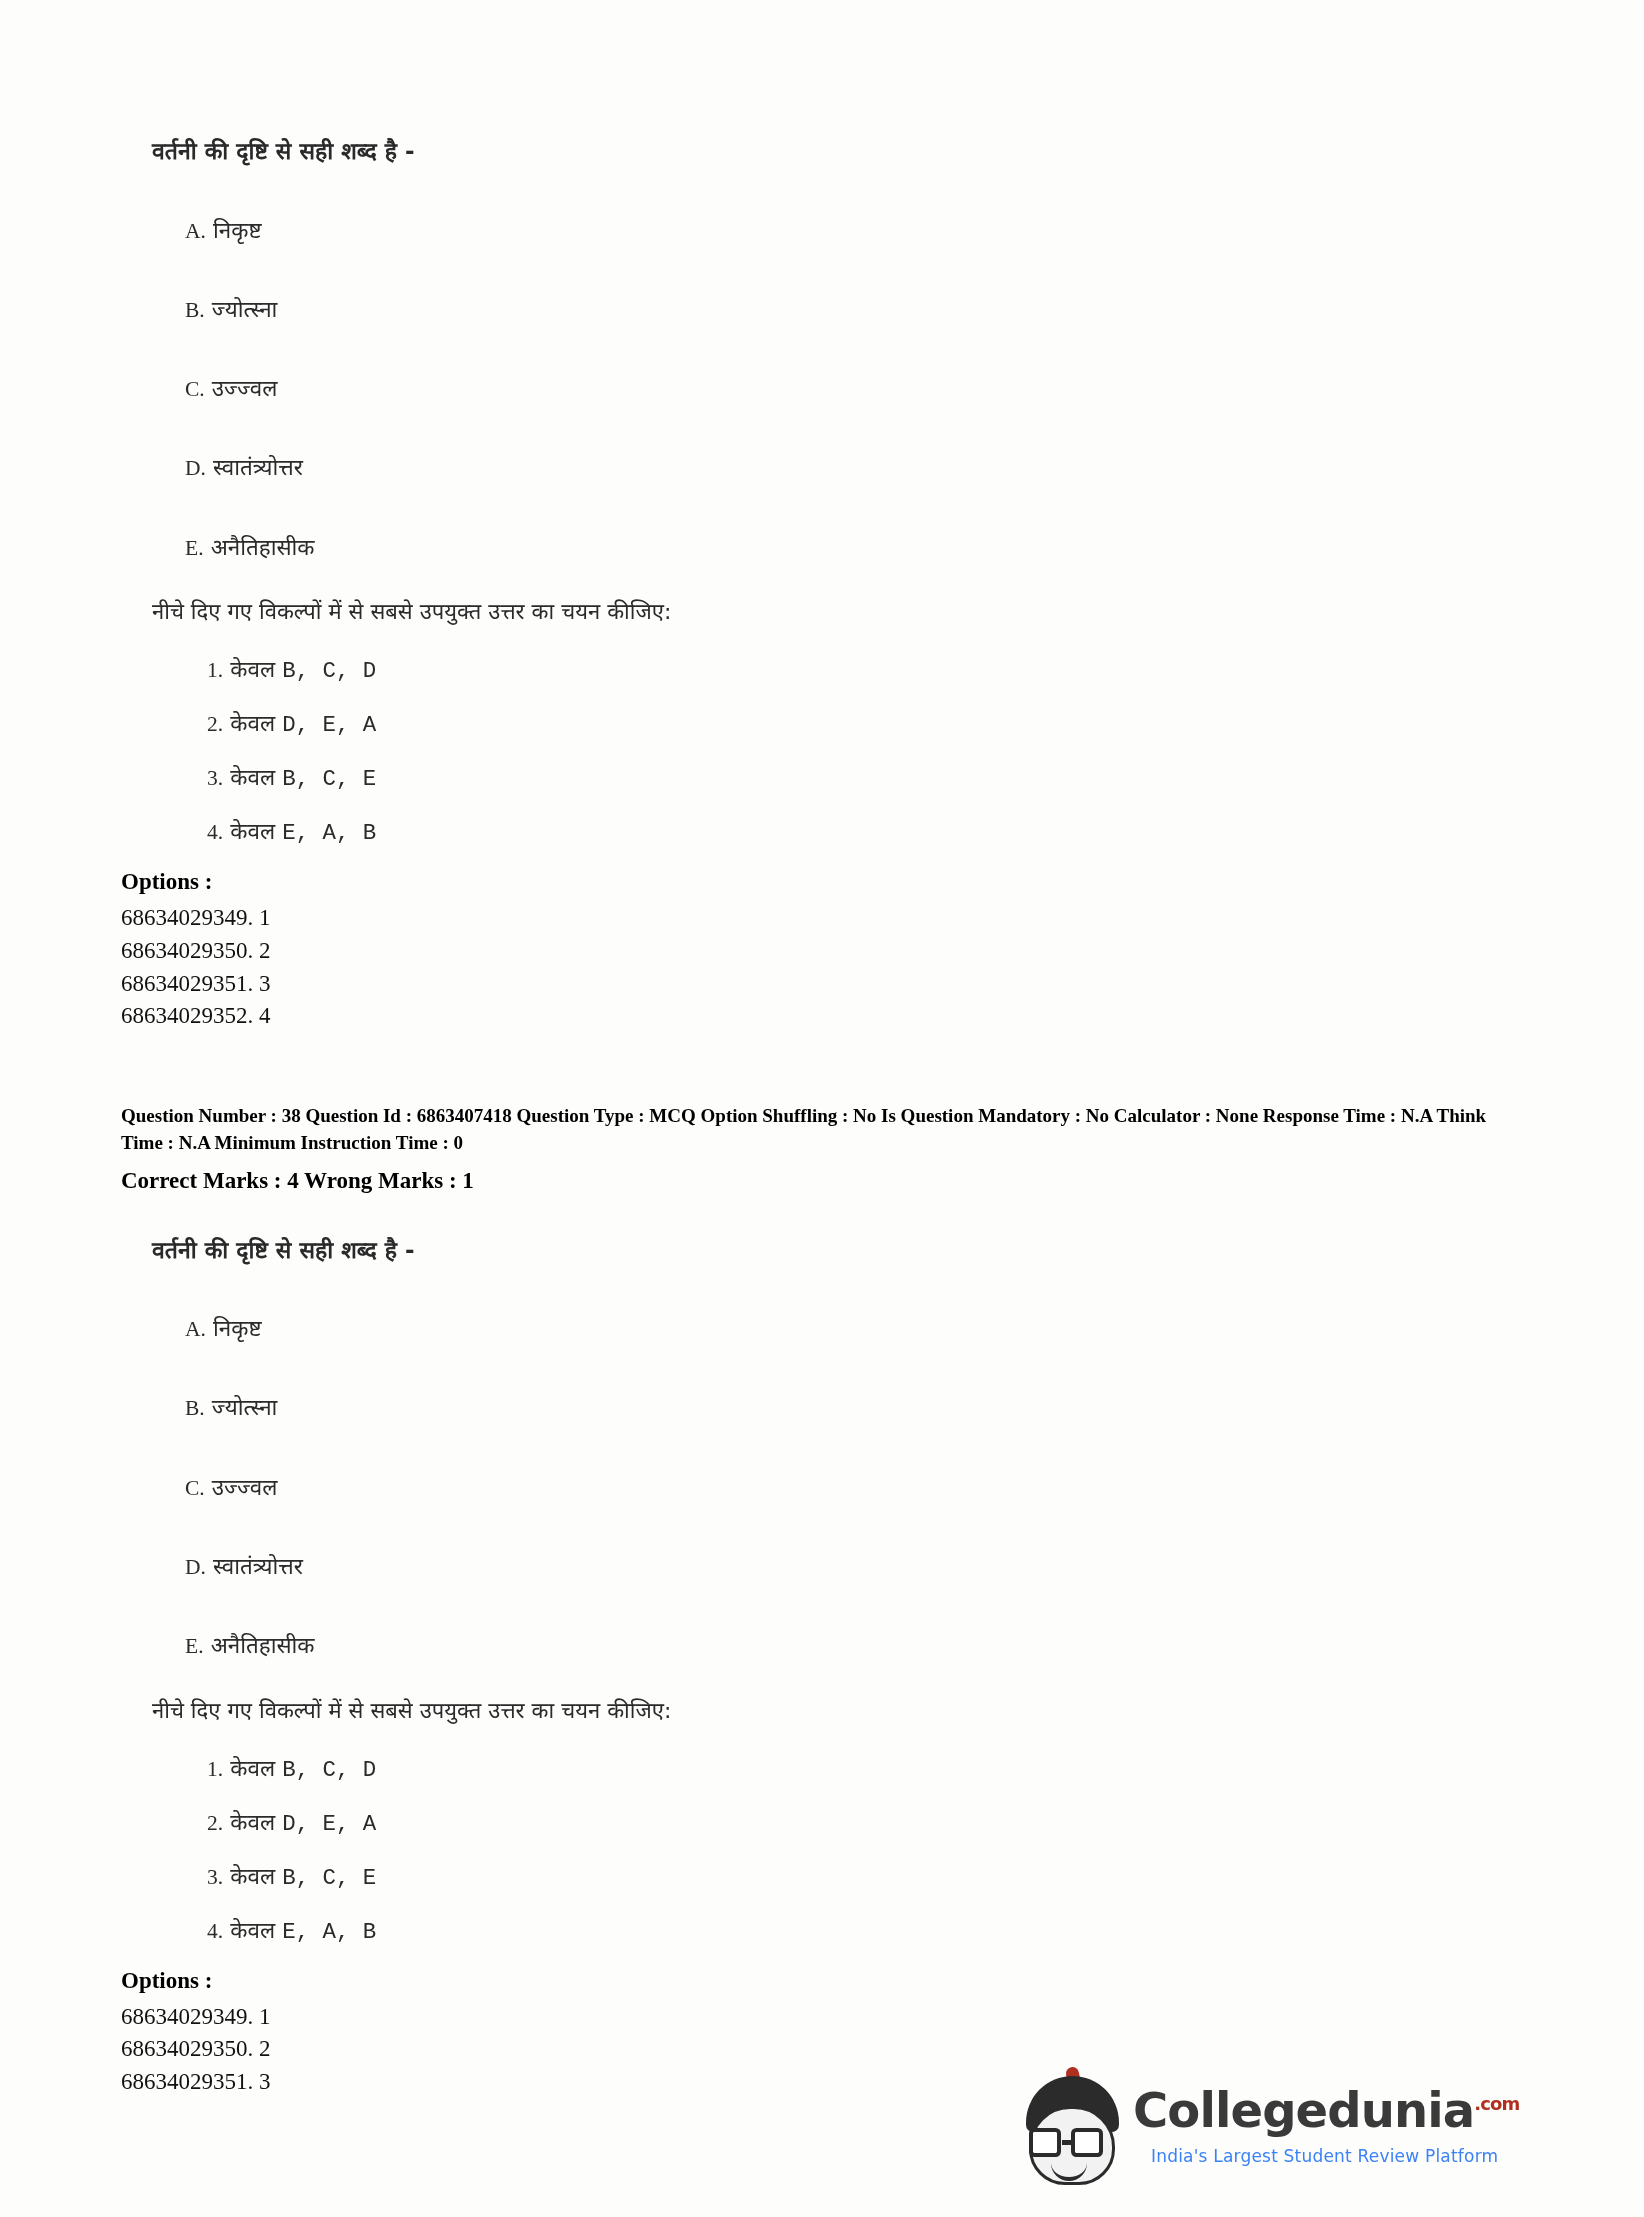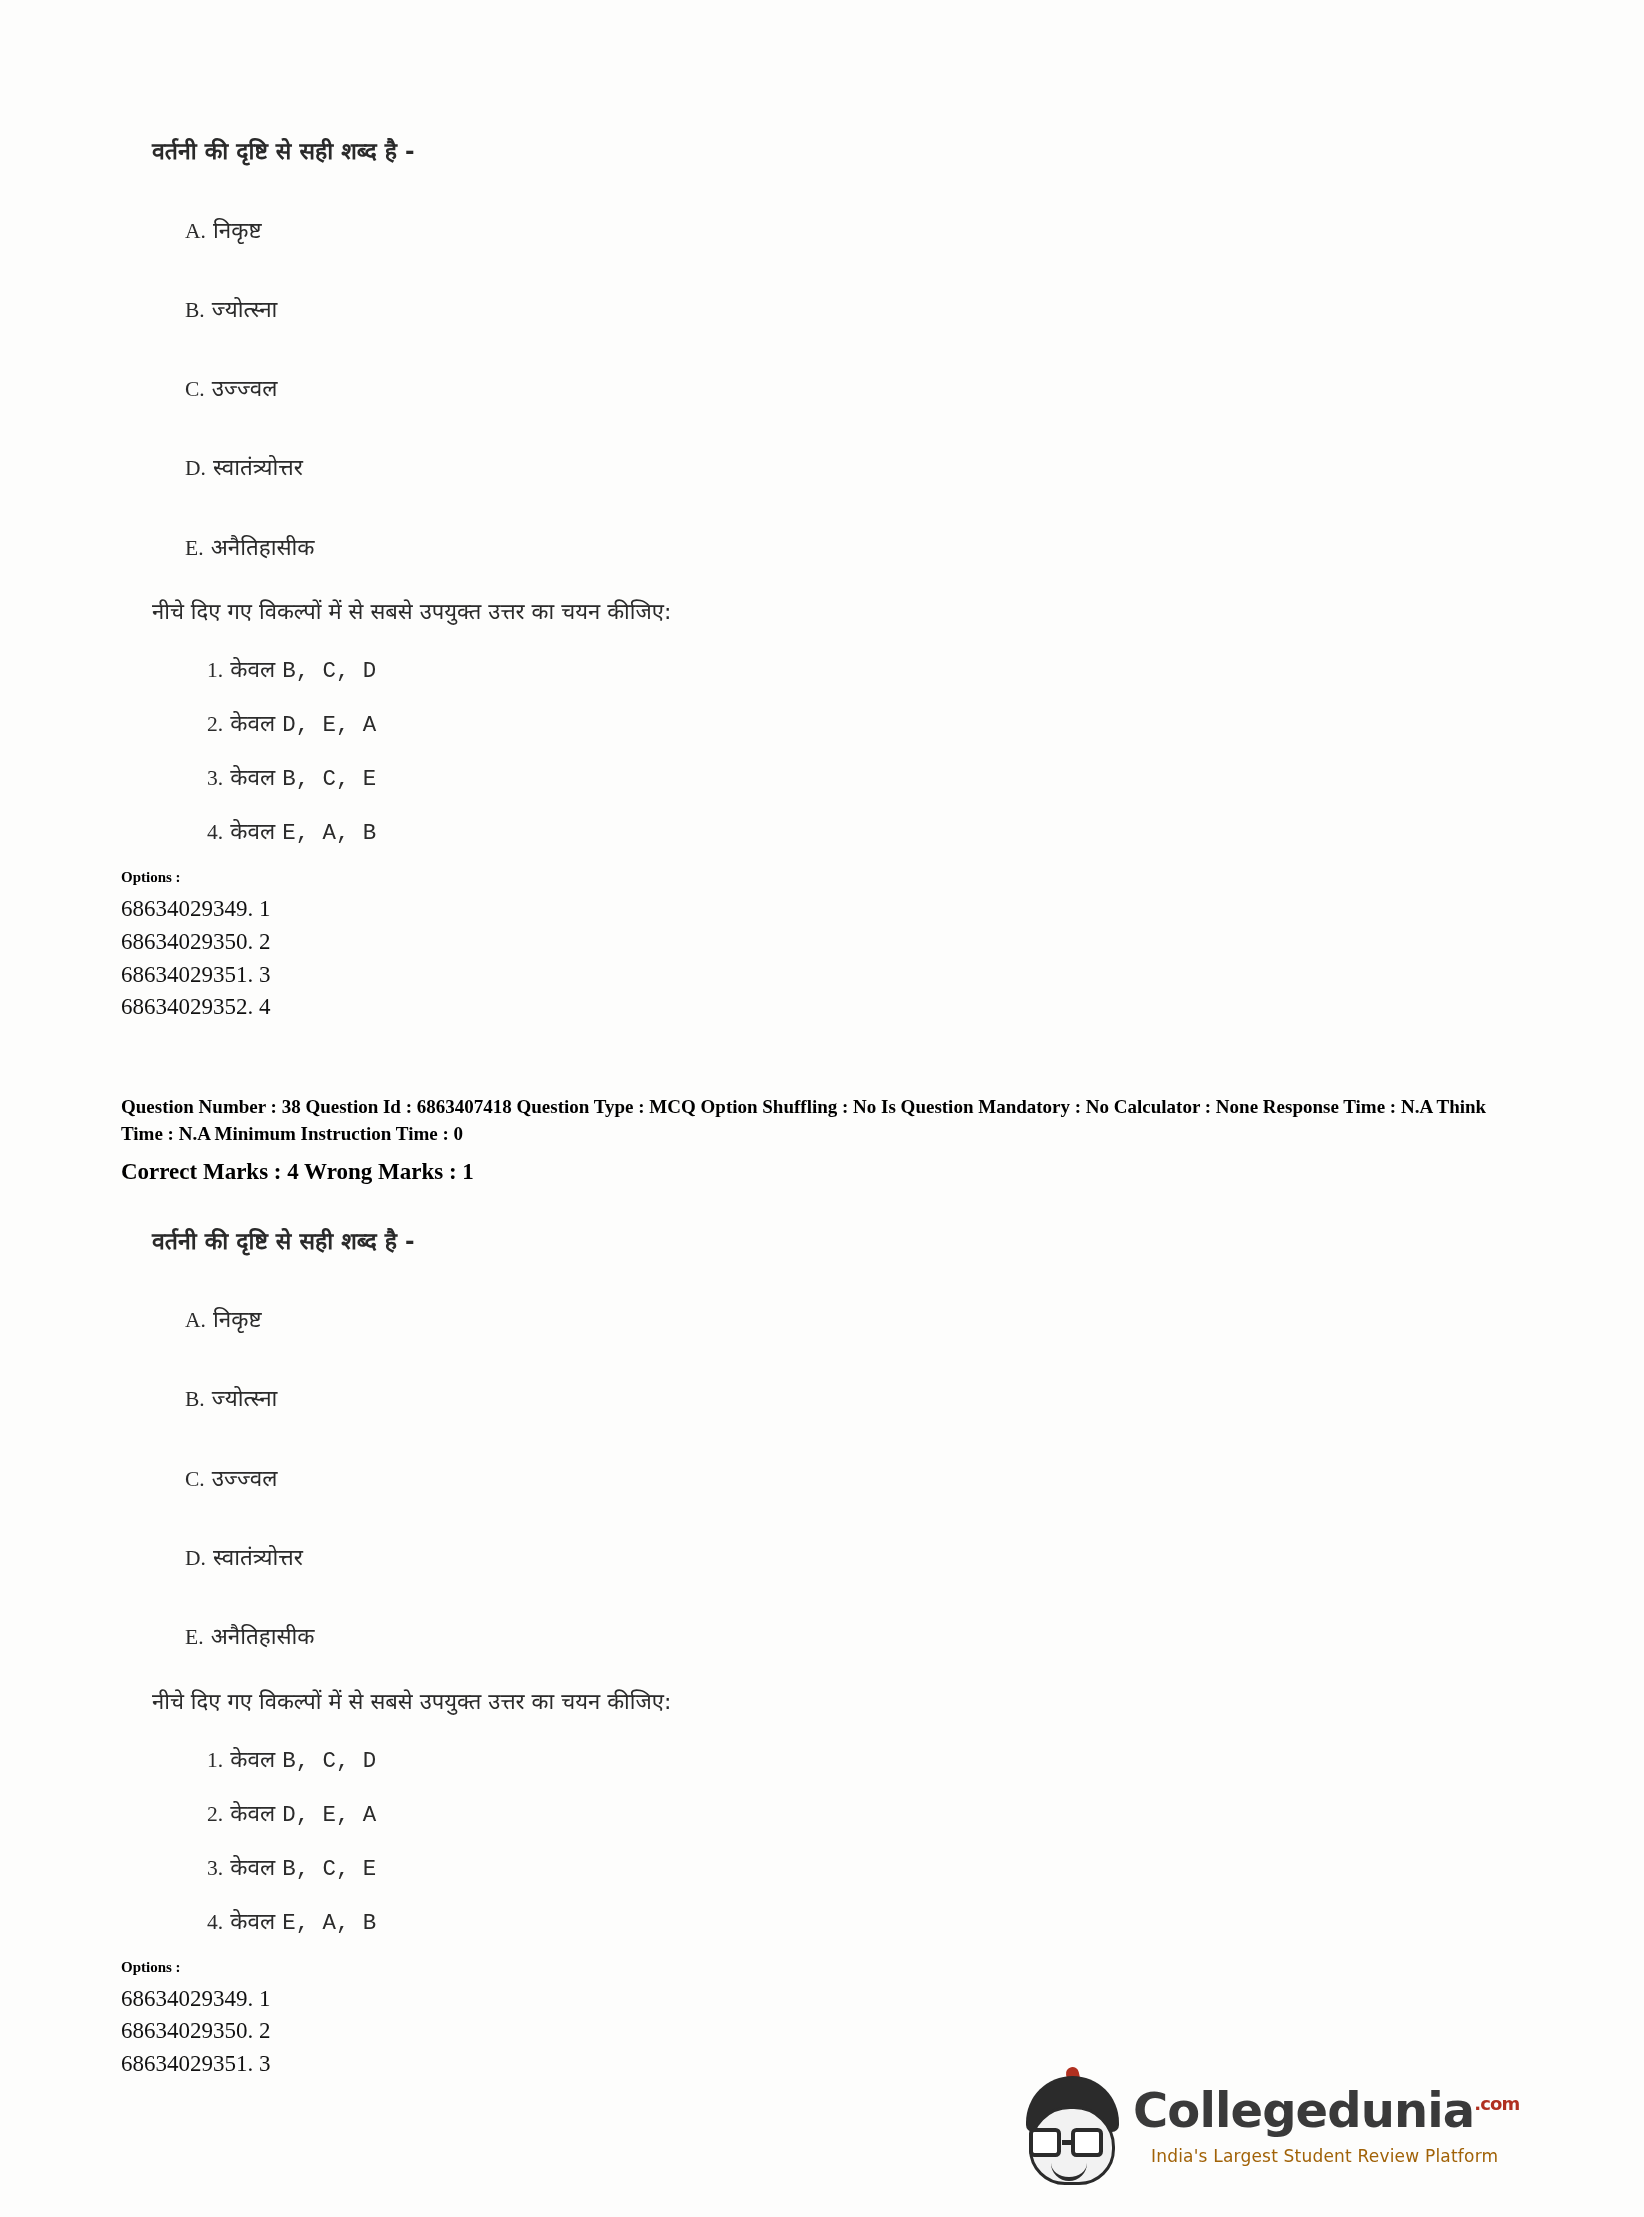--- a/index.html
+++ b/index.html
@@ -88,21 +88,21 @@
   }
   .choice-letters {
     font-family: Liberation Mono, monospace;
     font-size: 22.4px;
   }
 
   
   .options-head {
     font-family: "Liberation Serif", serif;
     font-weight: bold;
-    font-size: 15px;
+    font-size: 23px;
     color: #000;
     margin-top: 16px;
     margin-bottom: 7.2px;
   }
   .option-line {
     font-family: "Liberation Serif", serif;
     font-size: 23px;
     color: #111;
     line-height: 1.42;
   }
@@ -204,21 +204,21 @@
     vertical-align: super;
     color: #b03020;
     font-weight: bold;
   }
   .logo-tag {
     position: absolute;
     left: 136px;
     top: 77px;
     font-family: "DejaVu Sans", sans-serif;
     font-size: 17px;
-    color: #a16207;
+    color: #3b82f6;
     letter-spacing: 0.2px;
   }
 </style>
 </head>
 <body>
 
 <div class="page">
   <div class="content">
 
     <div class="qblock">

